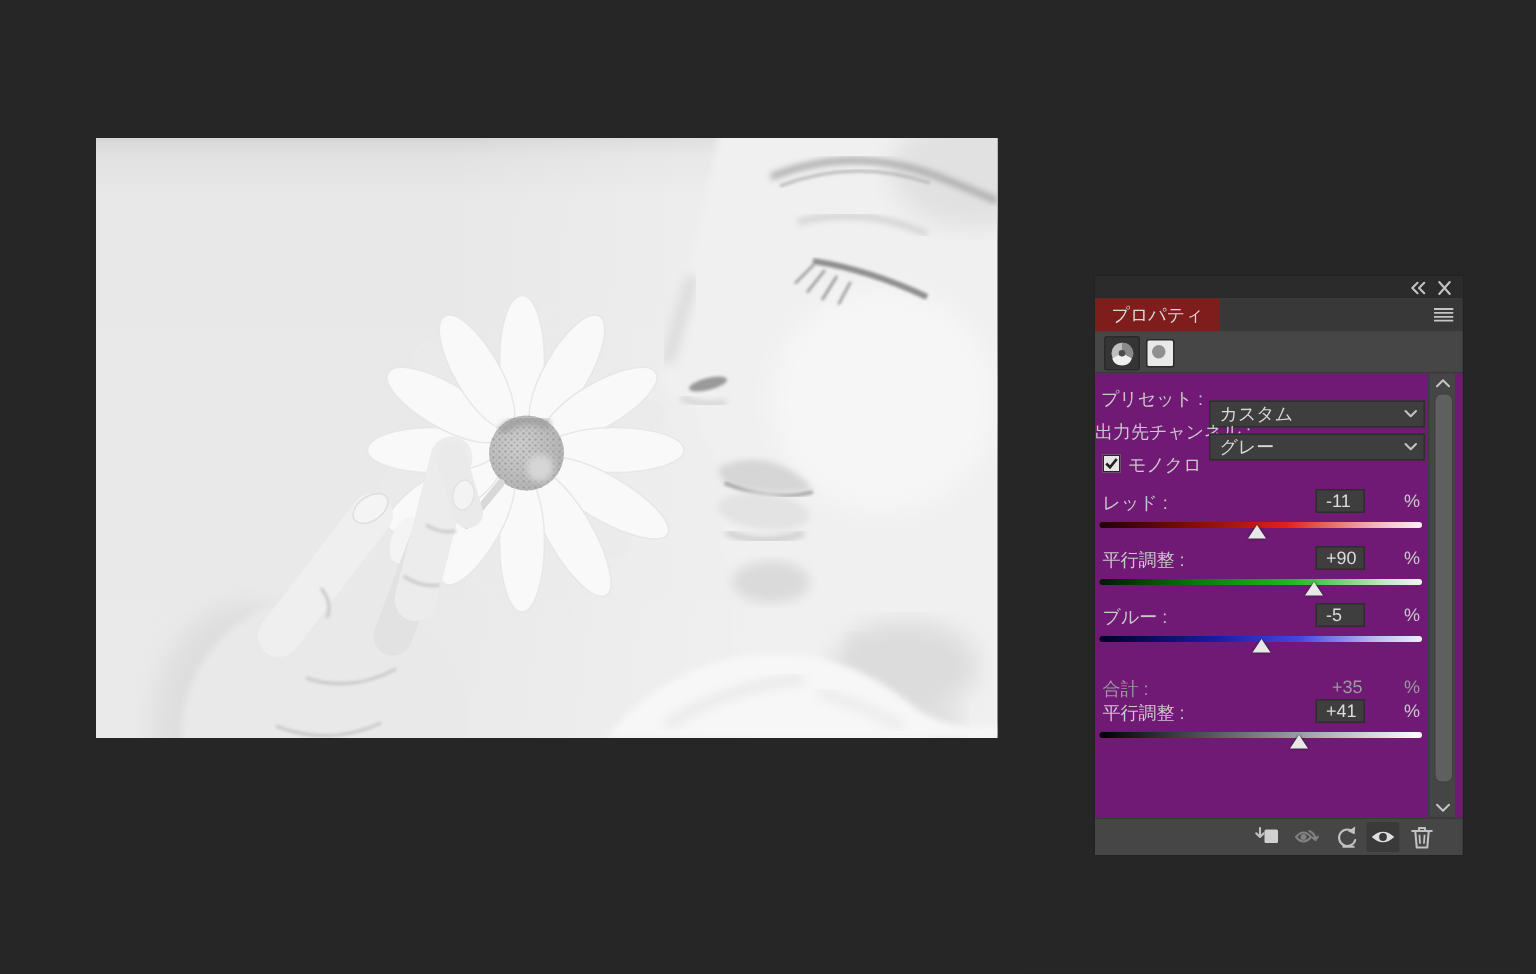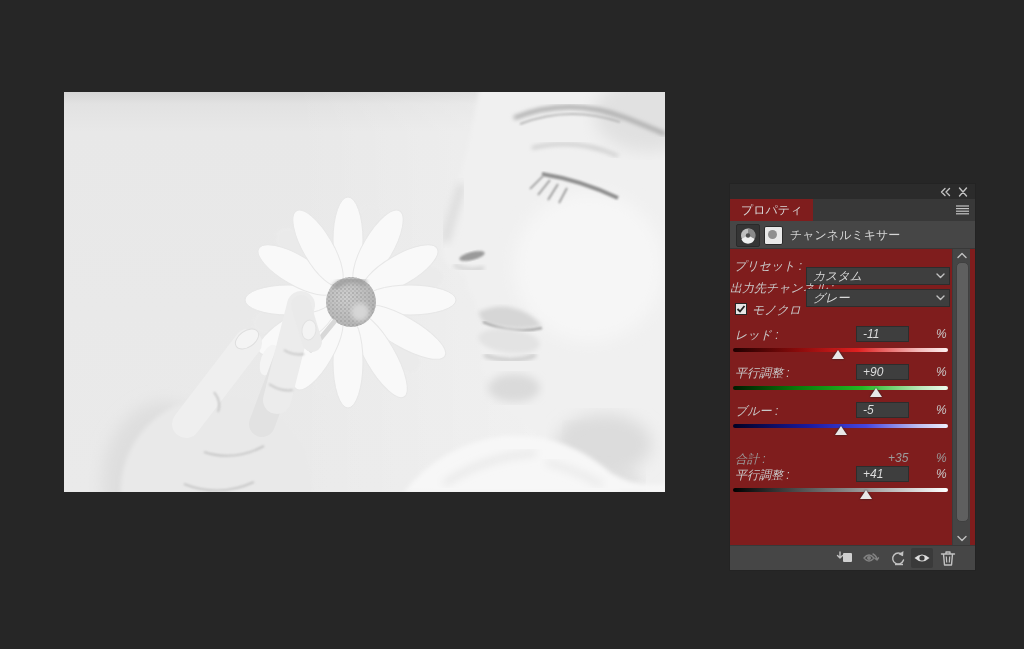--- a/index.html
+++ b/index.html
@@ -17,31 +17,31 @@
   .tab{position:absolute;left:0;top:0;height:22px;line-height:22px;padding:0 11px;background:#7f1d1d;
        color:#d9d9d9;cursor:pointer;}
   .menu-ic{position:absolute;right:6px;top:6px;width:13px;height:10px;cursor:pointer;}
   .adjheader{position:absolute;left:0;top:37px;width:245px;height:28px;background:#464646;
              border-bottom:1px solid #383838;box-sizing:border-box;}
   .adj-ic{position:absolute;left:6px;top:3px;width:22px;height:21px;background:#353535;border:1px solid #2a2a2a;
           border-radius:2px;}
   .mask-ic{position:absolute;left:34px;top:5px;width:17px;height:17px;background:#e9e9e9;border:1px solid #2a2a2a;
            border-radius:2px;}
   .adj-title{position:absolute;left:60px;top:0;line-height:28px;color:#d6d6d6;}
-  .content{position:absolute;left:0;top:65px;width:245px;height:296px;background:#7f1d1d;font-style:italic;}
+  .content{position:absolute;left:0;top:65px;width:245px;height:296px;background:#701a75;}
   .row-label{position:absolute;left:5px;color:#c9c9c9;white-space:nowrap;}
   .right-label{position:absolute;text-align:right;color:#c9c9c9;white-space:nowrap;}
   .dropdown{position:absolute;left:76px;width:144px;height:18px;background:#3e3e3e;border:1px solid #2d2d2d;
             box-sizing:border-box;color:#d9d9d9;line-height:16px;padding-left:6px;cursor:pointer;margin-top:12px;}
   .dd-chev{position:absolute;right:4px;top:5px;width:9px;height:6px;}
   .checkbox{position:absolute;left:5px;width:12px;height:12px;background:#e6e6e6;border:1px solid #262626;
             box-sizing:border-box;cursor:pointer;}
   .checkbox svg{display:none;}
   .checkbox.checked svg{display:block;}
-  .valuebox{position:absolute;left:126px;width:53px;height:16px;background:#3e3e3e;border:1px solid #2d2d2d;
+  .valuebox{position:absolute;left:147px;width:33px;height:16px;background:#3e3e3e;border:1px solid #2d2d2d;
             box-sizing:border-box;color:#dcdcdc;line-height:14px;padding-left:6px;cursor:text;}
   .pct{position:absolute;left:206px;color:#c9c9c9;}
   .slider-wrap{position:absolute;left:3px;width:215px;height:14px;}
   .track{position:absolute;left:0;top:0;width:215px;height:4px;border-radius:2px;cursor:pointer;}
   .thumb{position:absolute;top:2px;width:0;height:0;cursor:grab;
          border-left:6px solid transparent;border-right:6px solid transparent;border-bottom:9px solid #e8e8e8;
          filter:drop-shadow(0 0 1px #222);}
   .dim{color:#9b9b9b !important;margin-top:10px;}
   .scrollbar{position:absolute;right:5px;top:0;width:18px;height:296px;background:#454545;
              border-left:1px solid #3c3c3c;box-sizing:border-box;}
@@ -220,21 +220,20 @@
           <path d="M11,10.5 L11,3.5 A7,7 0 0,1 17.6,14 Z" fill="#8a8a8a"></path>
           <path d="M11,10.5 L17.6,14 A7,7 0 0,1 4.4,14 Z" fill="#efefef"></path>
           <circle cx="11" cy="10.5" r="2.2" fill="#4d4d4d"></circle>
         </svg>
       </div>
       <div class="mask-ic">
         <svg width="15" height="15" viewBox="0 0 15 15">
             <circle cx="7.5" cy="7.5" r="4.5" fill="#8f8f8f"></circle>
           </svg>
       </div>
-      <span class="adj-title">チャンネルミキサー</span>
     </div>
 
     <div class="content">
 
       <div class="right-label" style="left:0;top:9px;width:72px">プリセット :</div>
       <div class="dropdown" style="top:6px">
         <span>カスタム</span>
         <svg class="dd-chev" viewBox="0 0 9 6">
           <path class="ic-stroke" d="M1,1 L4.5,4.5 L8,1"></path>
         </svg>

